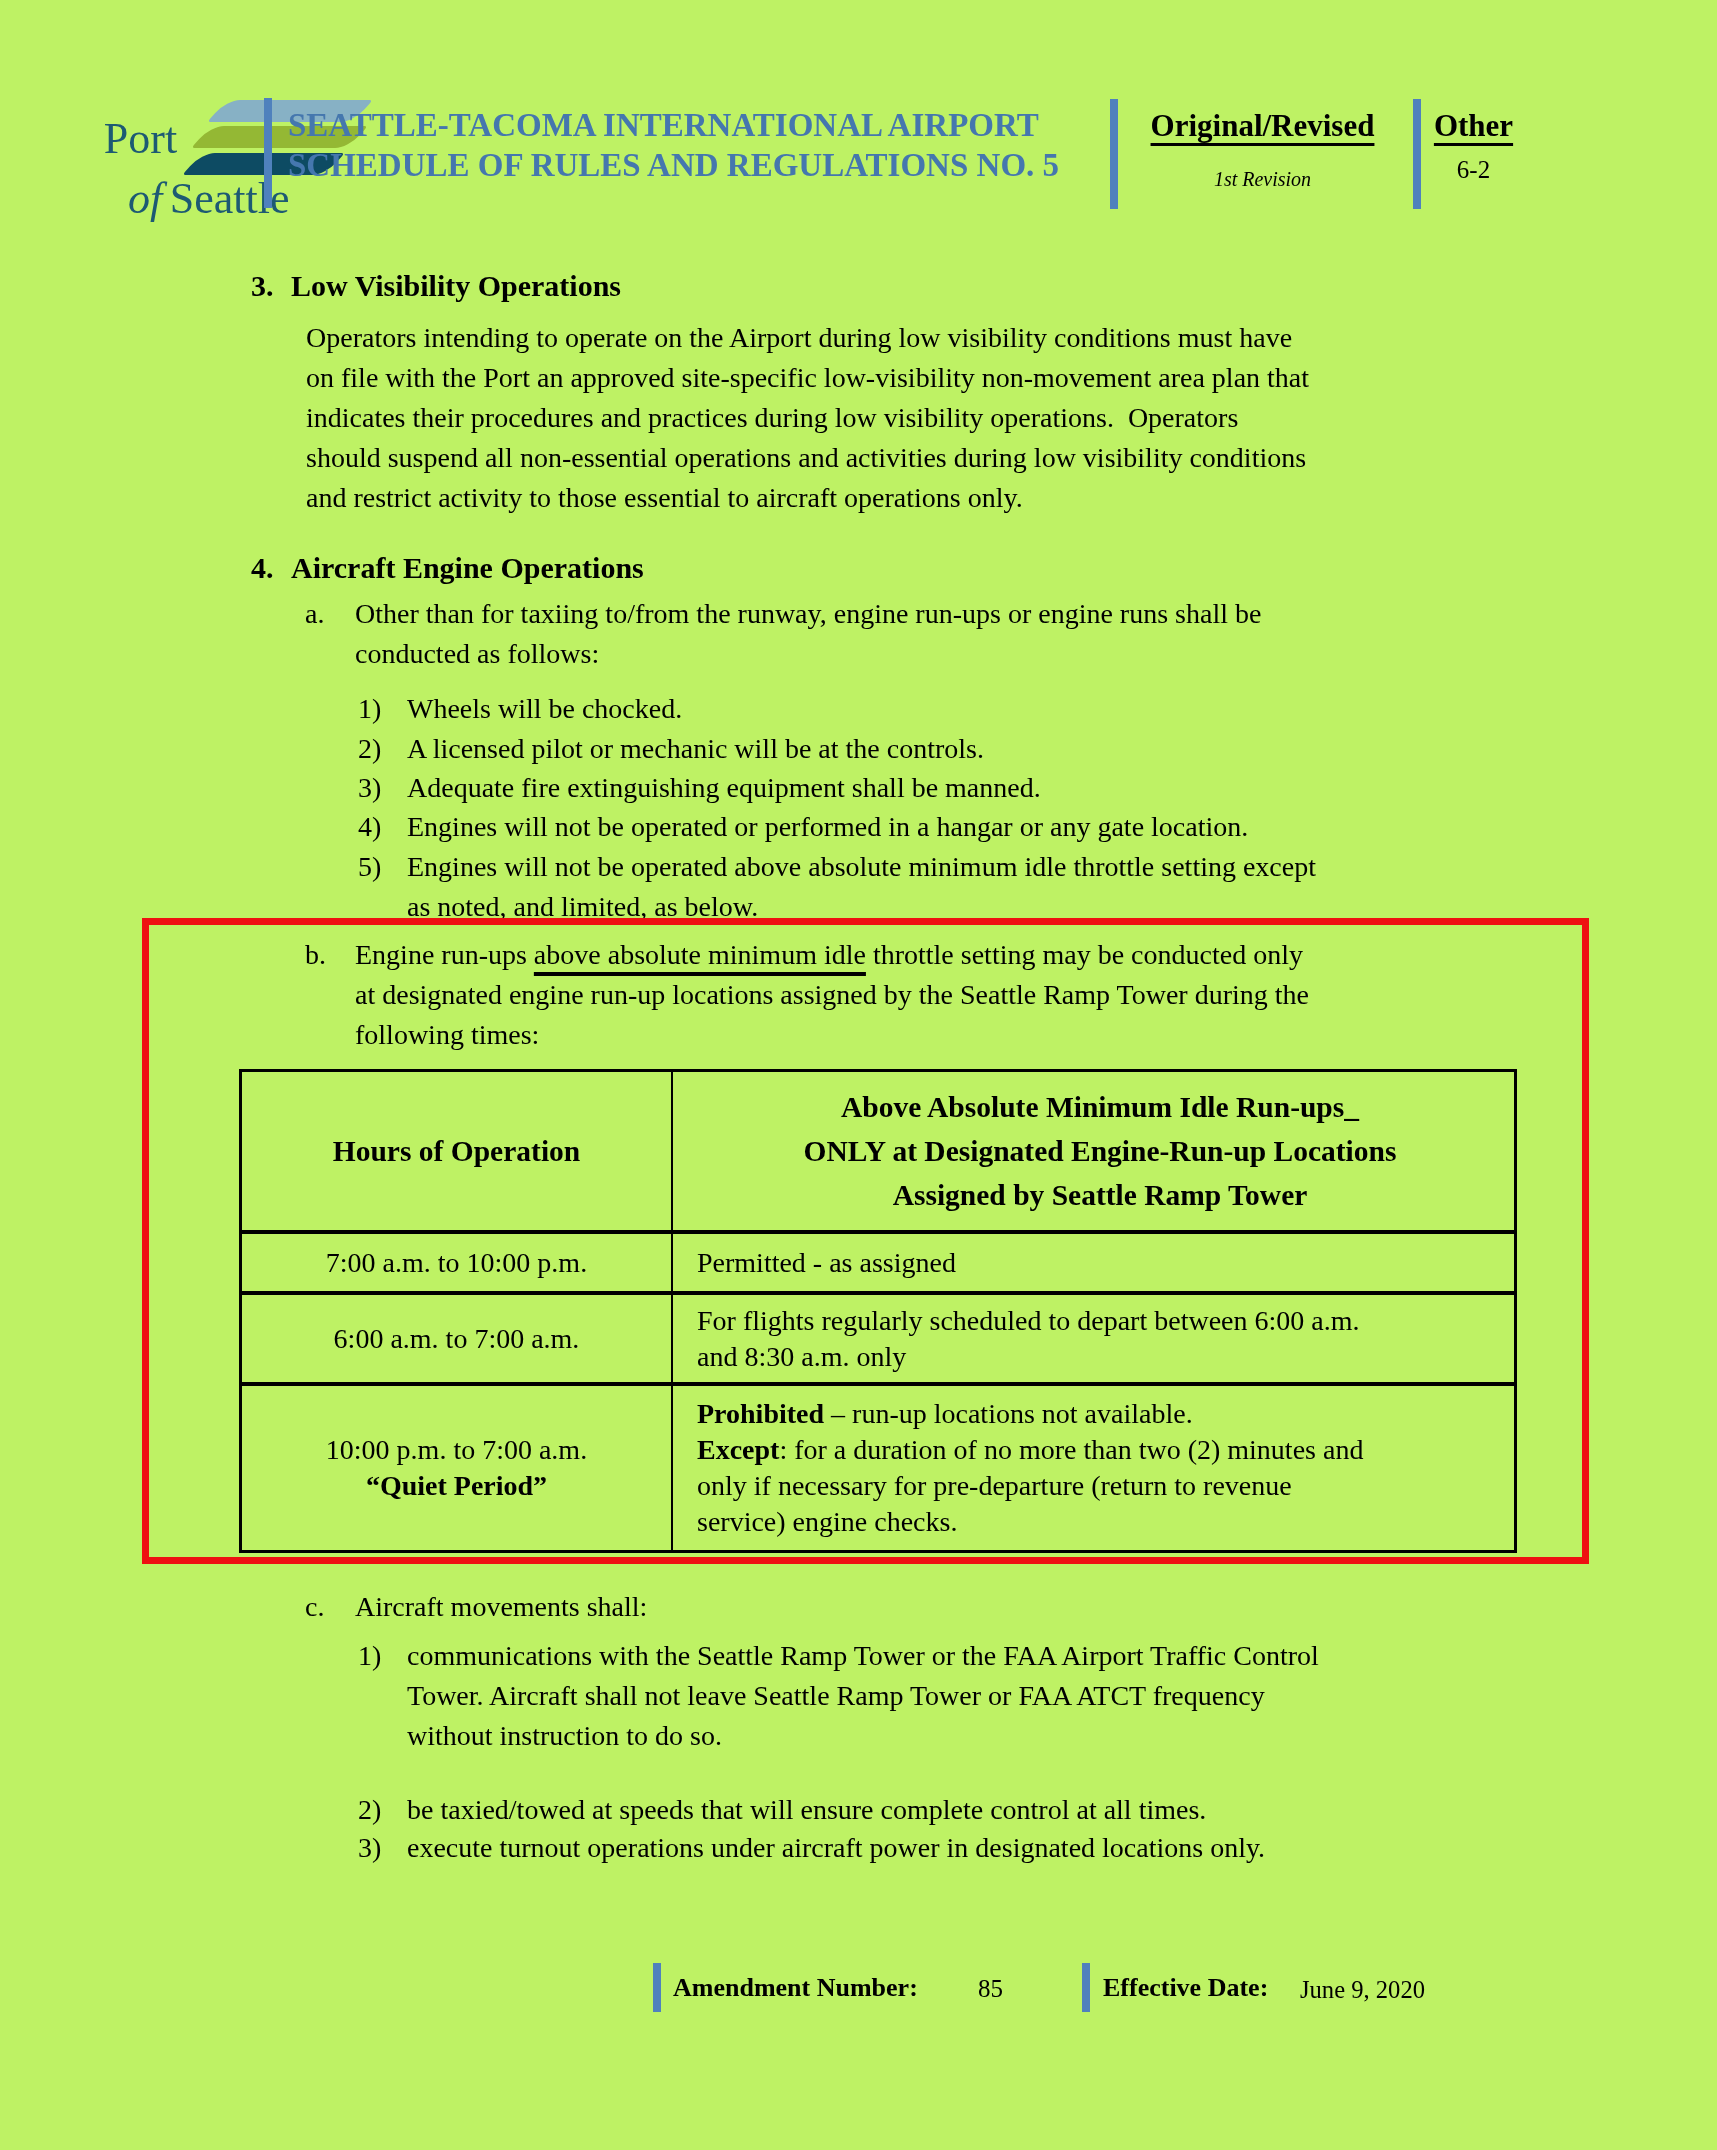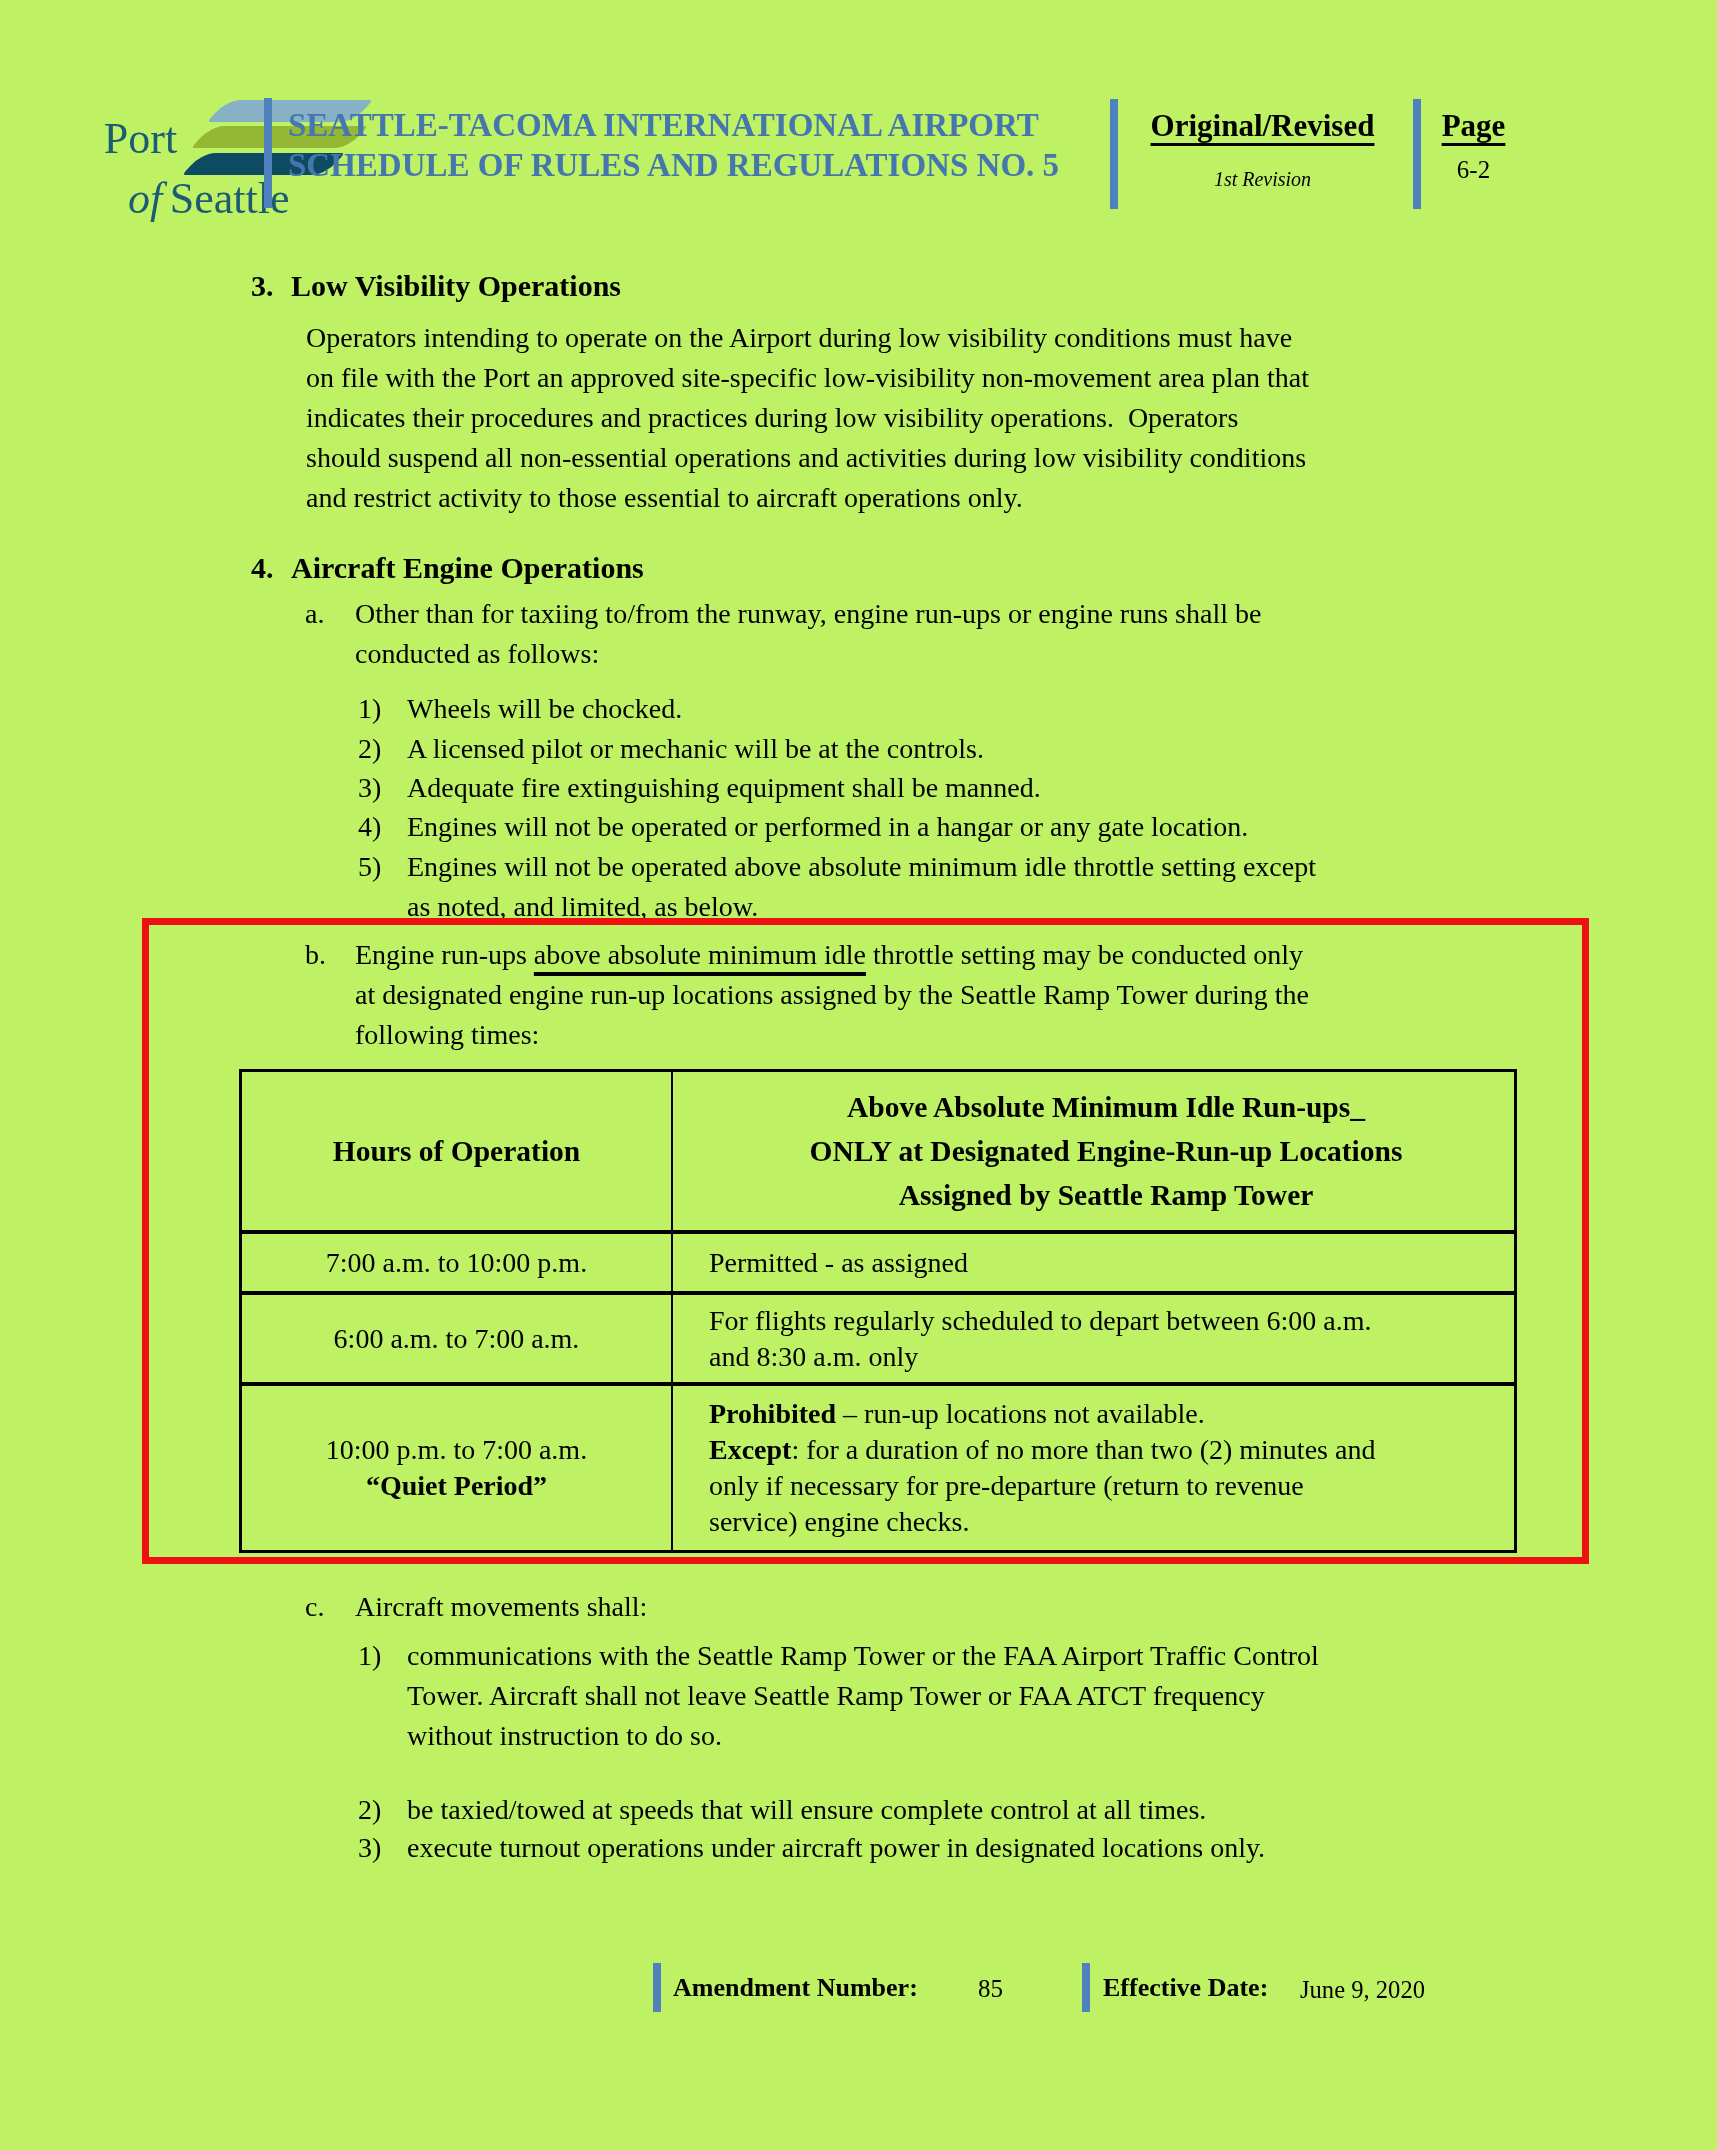--- a/index.html
+++ b/index.html
@@ -57,21 +57,21 @@
              border:7px solid #ee1111; box-sizing:border-box; }
 
   
   .runup-table { position:absolute; left:239px; top:1069px; width:1278px;
                  border:3.3px solid #000; box-sizing:border-box; }
   .t-row { display:grid; grid-template-columns:431px 1fr; }
   .t-row + .t-row { border-top:4.4px solid #000; }
   .t-cell { box-sizing:border-box; display:flex; flex-direction:column; justify-content:center; }
   .t-cell.c1 { border-right:2.7px solid #000; align-items:center; text-align:center;
                font-size:28px; line-height:36px; }
-  .t-cell.c2 { padding-left:36px; padding-right:11px; font-size:28px; line-height:36px; }
+  .t-cell.c2 { padding-left:24px; padding-right:11px; font-size:28px; line-height:36px; }
   .t-head { height:158px; }
   .t-head .c1 { font-weight:bold; font-size:29.5px; }
   .t-head .c2 { align-items:center; text-align:center; font-weight:bold; font-size:29.5px; line-height:44px; }
   .t-r1 { height:57px; }
   .t-r2 { height:87px; }
   .t-r3 { height:164px; }
   .u-head { text-decoration-thickness:4.9px; text-underline-offset:6.6px; }
   .us-mark { font-weight:bold; }
 
   
@@ -109,21 +109,21 @@
   <div class="vbar h2"></div>
 
   <div class="rev-block">
     <div class="hdr-label">Original/Revised</div>
     <div class="rev-value">1st Revision</div>
   </div>
 
   <div class="vbar h3"></div>
 
   <div class="page-block">
-    <div class="hdr-label">Page</div>
+    <div class="hdr-label">Other</div>
     <div class="page-value">6-2</div>
   </div>
 
   <div class="sec-heading" style="top:269px;"><span>3.</span><span class="gap"></span><span>Low Visibility Operations</span></div>
 
   <div class="body-par" style="left:306px; top:318px;">
     <div class="line">Operators intending to operate on the Airport during low visibility conditions must have</div>
     <div class="line">on file with the Port an approved site-specific low-visibility non-movement area plan that</div>
     <div class="line">indicates their procedures and practices during low visibility operations.  Operators</div>
     <div class="line">should suspend all non-essential operations and activities during low visibility conditions</div>

